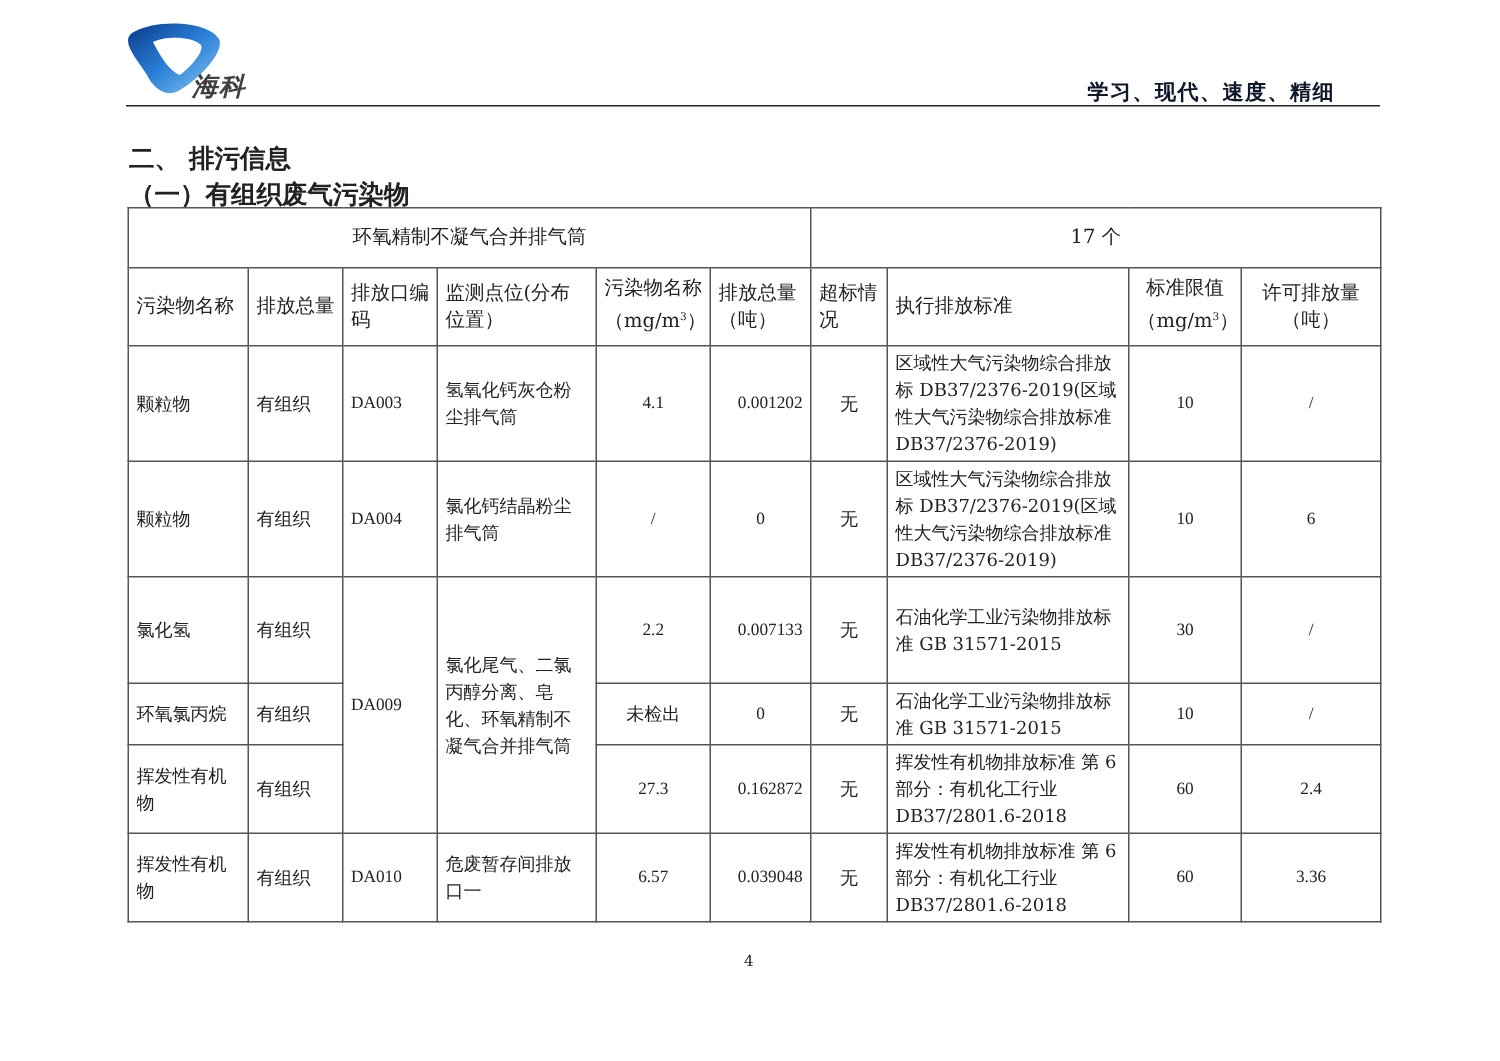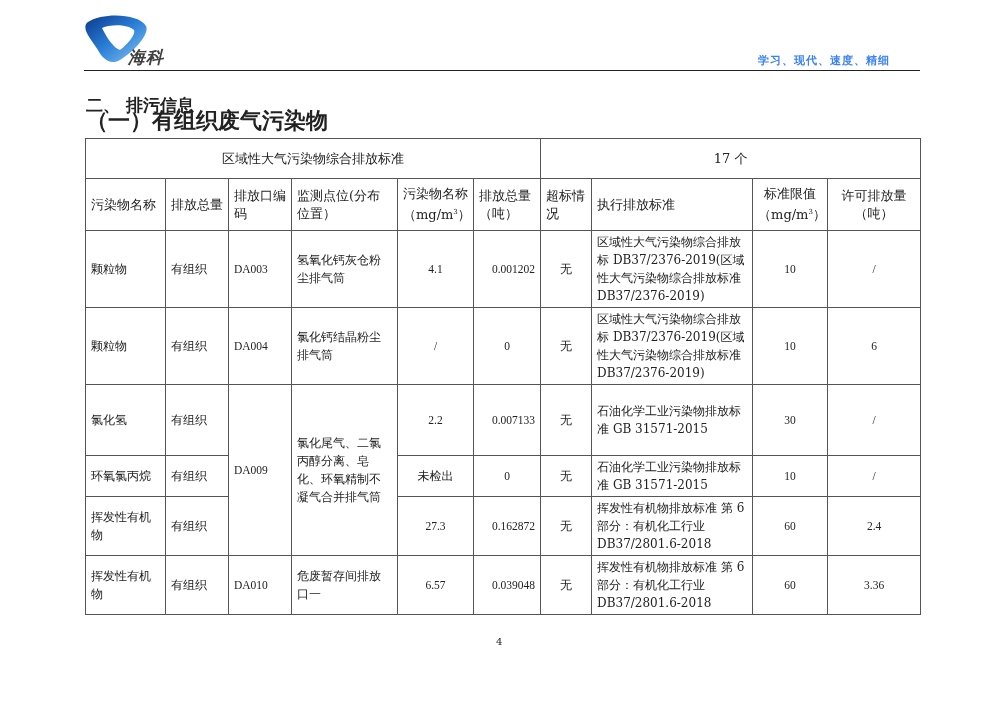--- a/index.html
+++ b/index.html
@@ -2,25 +2,25 @@
 <html><head>
 <meta charset="utf-8">
 <style>
   html, body { margin:0; padding:0; background:#fff; }
   body { width:1000px; height:707px; position:relative; overflow:hidden;
          font-family:"DejaVu Serif", "Liberation Serif", serif; color:#222; }
   .logo { position:absolute; left:84px; top:14px; width:90px; height:54px; }
   .logo-text { position:absolute; left:128px; top:46px; font-family:"DejaVu Sans", sans-serif;
                font-weight:bold; font-size:17px; color:#404040; font-style:italic; letter-spacing:1px; }
   .header-line { position:absolute; left:84px; top:70px; width:836px; height:1px; background:#222; }
-  .motto { position:absolute; right:110px; top:53px; font-size:11px; letter-spacing:1px; color:#3b82f6;
+  .motto { position:absolute; right:110px; top:53px; font-size:14px; letter-spacing:1px; color:#0f172a;
            font-family:Liberation Serif, serif; font-weight:bold; }
   .h2 { position:absolute; left:86px; top:94px; font-size:17px; font-weight:bold;
         font-family:"DejaVu Sans", sans-serif; }
-  .h3 { position:absolute; left:86px; top:106px; font-size:22px; font-weight:bold;
+  .h3 { position:absolute; left:86px; top:118px; font-size:17px; font-weight:bold;
         font-family:"DejaVu Sans", sans-serif; }
   table.t { position:absolute; left:85px; top:138px; border-collapse:collapse;
             width:835px; table-layout:fixed; font-size:12px; }
   table.t td { border:1px solid #555; padding:2px 5px; vertical-align:middle; line-height:18px; }
   .c { text-align:center; }
   .r { text-align:right; }
   .summary td { height:35px; font-size:13px; }
   .hdr td { height:47px; font-size:13px; }
   .num { font-family:Liberation Serif, serif; font-size:11.5px; }
   .page-num { position:absolute; left:496px; top:636px; font-size:10px; }
@@ -54,21 +54,21 @@
       <col style="width:106px">
     <col style="width:76px">
       <col style="width:67px">
       <col style="width:51px">
       <col style="width:161px">
     <col style="width:75px">
       <col style="width:93px">
   </colgroup>
   <tbody>
       <tr class="summary">
-    <td colspan="6" class="c">区域性大气污染物综合排放标准</td>
+    <td colspan="6" class="c">环氧精制不凝气合并排气筒</td>
     <td colspan="4" class="c">17 个</td>
   </tr>
   <tr class="hdr">
     <td>污染物名称</td>
     <td>排放总量</td>
     <td>排放口编码</td>
     <td>监测点位(分布位置）</td>
     <td class="c"><span>污染物名称</span><br><span>（mg/m</span><sup>3</sup><span>）</span></td>
     <td>排放总量（吨）</td>
     <td>超标情况</td>

